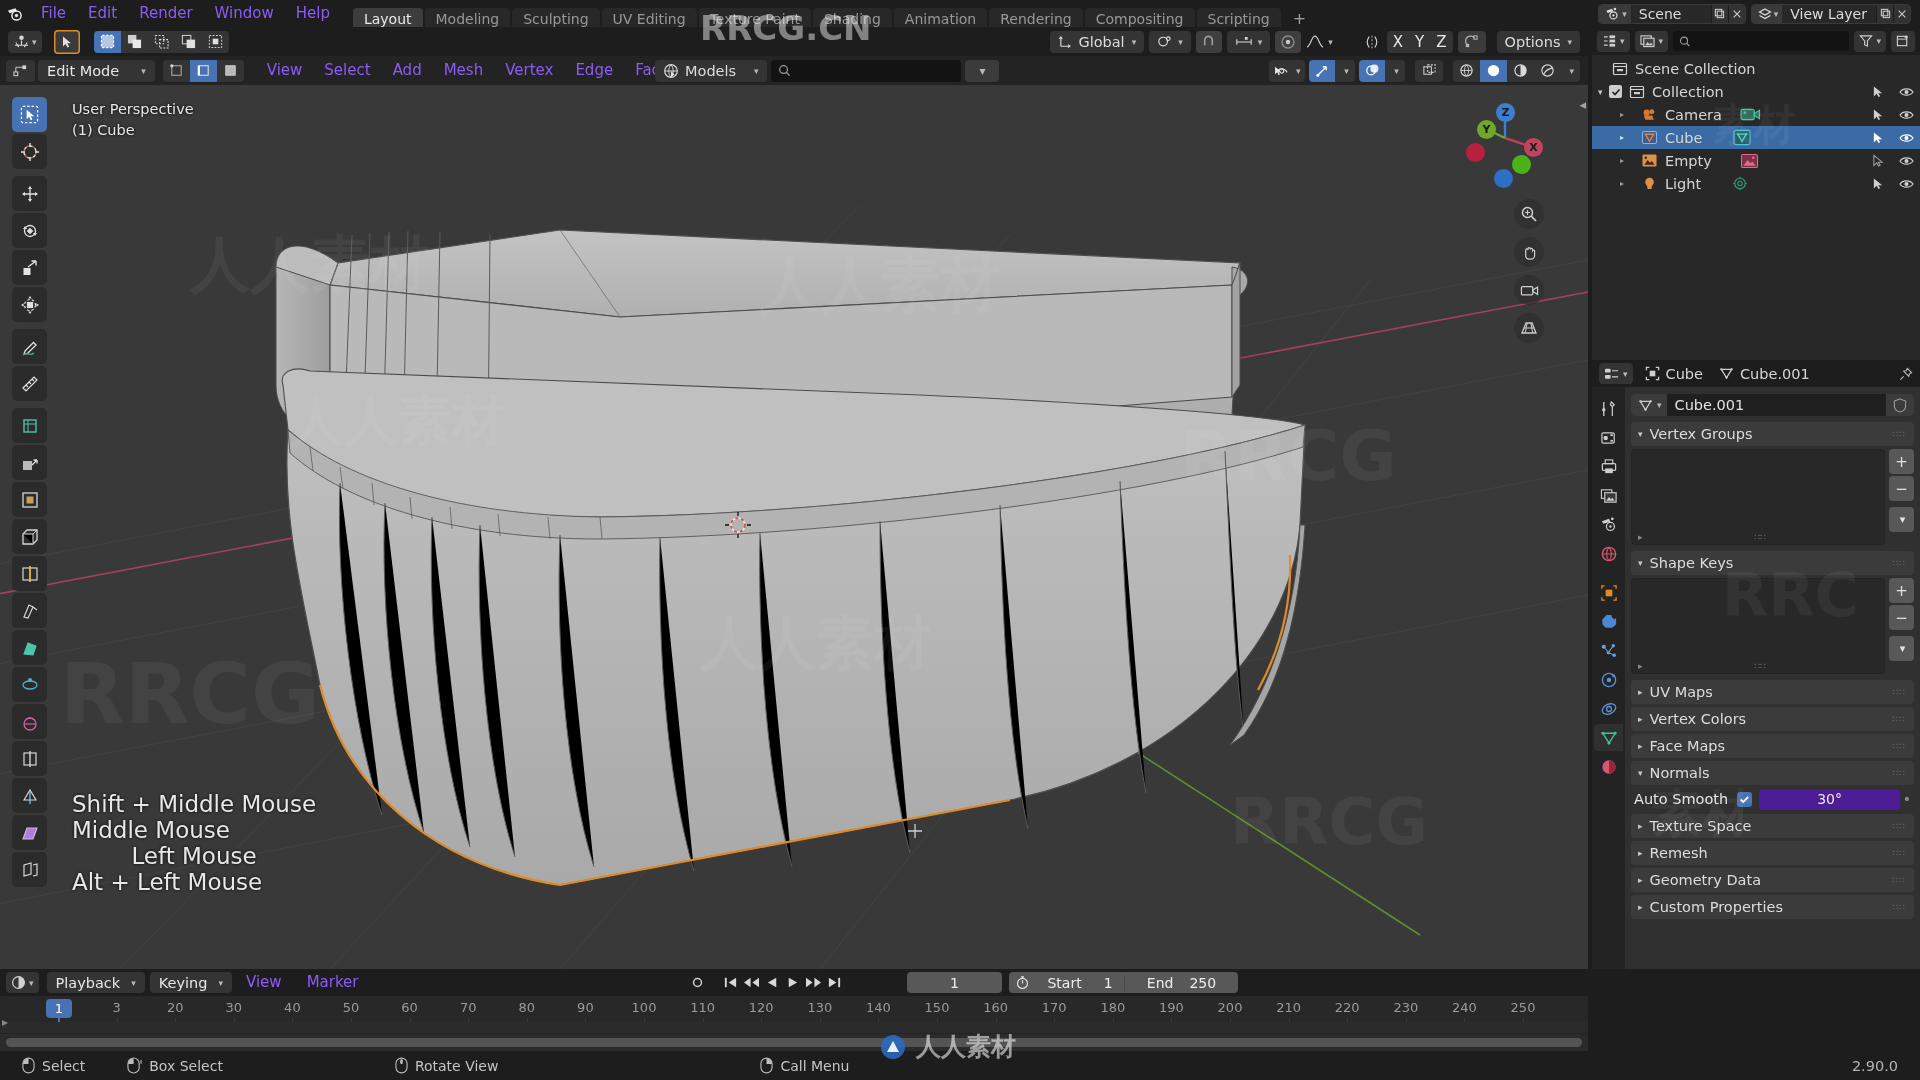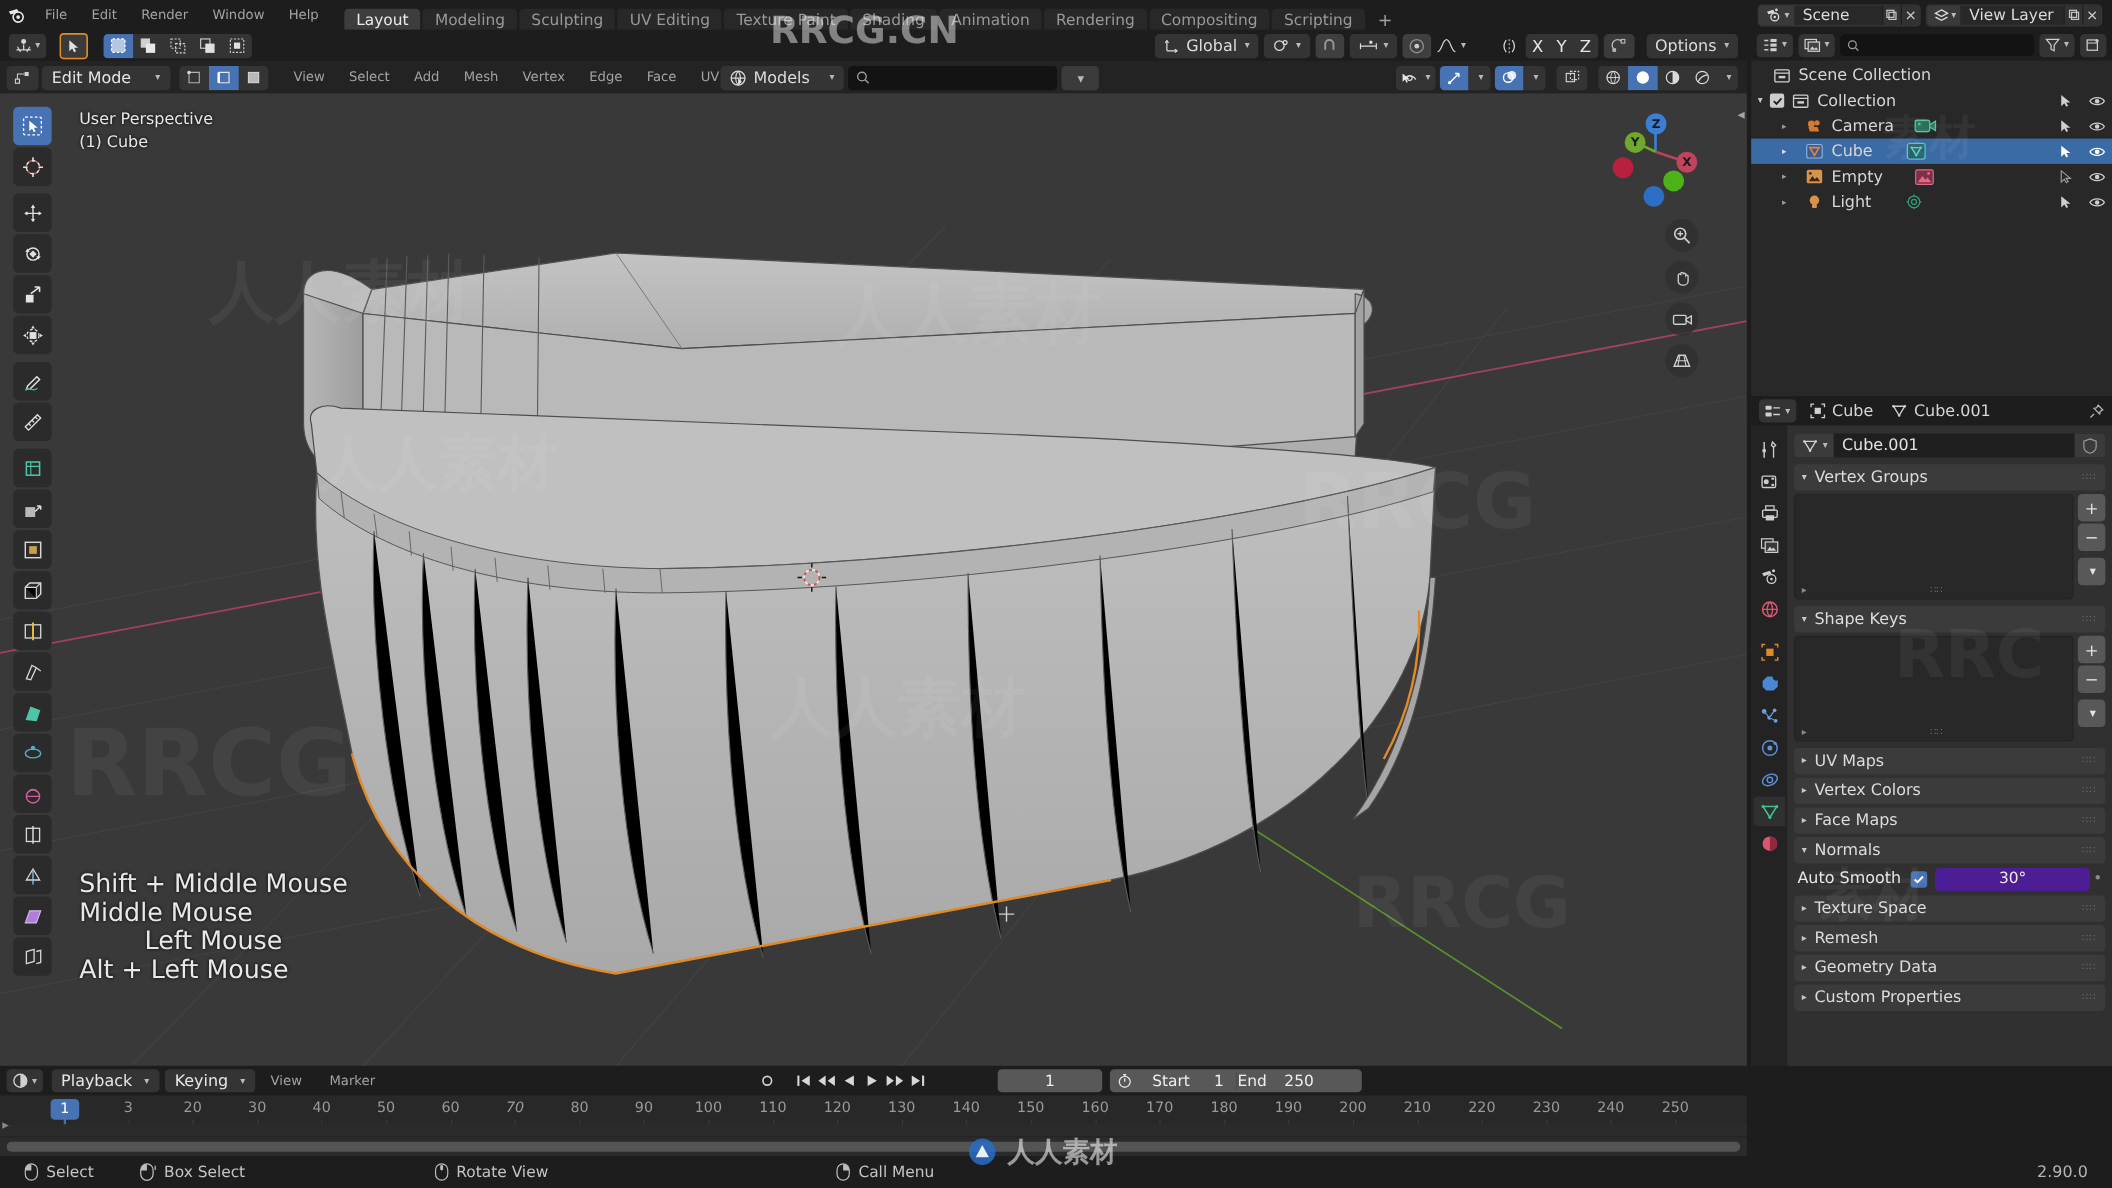--- a/index.html
+++ b/index.html
@@ -4,21 +4,21 @@
 <style>
   * { box-sizing: border-box; margin:0; padding:0; }
   html,body { width:1920px; height:1080px; overflow:hidden; background:#1d1d1d;
     font-family:"DejaVu Sans", sans-serif; -webkit-font-smoothing:antialiased; }
   body { position:relative; font-size:15px; color:#e6e6e6; }
 
   
   #topbar { position:absolute; left:0; top:0; width:1920px; height:27px;
     background:#1d1d1d; display:flex; align-items:center; }
   .blender-logo { width:30px; height:27px; display:flex; align-items:center; justify-content:center; }
-  .menu-item { padding:0 11px; height:21px; line-height:21px; color:#a3a3a3; font-size:12px;
+  .menu-item { padding:0 11px; height:21px; line-height:21px; color:#8b5cf6; font-size:15px;
     border-radius:3px; cursor:default; }
   #wsTabs { display:flex; align-items:flex-end; height:27px; margin-left:12px; }
   .ws-tab { height:22px; line-height:22px; padding:0 11px; font-size:14px; color:#989898;
     background:#282828; margin-right:2px; border-radius:4px 4px 0 0; position:relative; top:3px;}
   .ws-tab.active { background:#3d3d3d; color:#e9e9e9; }
   .ws-plus { color:#a0a0a0; padding:0 10px; position:relative; top:1px; font-size:16px;}
   #topbarRight { margin-left:auto; display:flex; align-items:center; height:27px; padding-right:4px;}
   .dataBlock { display:flex; align-items:center; height:20px; background:#282828;
     border:1px solid #3a3a3a; border-radius:4px; margin-right:5px; overflow:hidden;}
   .dataBlock .idbtn { display:flex; align-items:center; padding:0 4px 0 6px; height:100%;
@@ -1254,37 +1254,37 @@
         <span style="padding:0 6px;display:flex;align-items:center;">
           <svg width="15" height="15" viewBox="0 0 16 16">
             <circle cx="8" cy="9" r="5.3" fill="none" stroke="#e2e2e2" stroke-width="1.3"></circle>
             <path d="M8 9 L8 5.6 M6.4 2 L9.6 2 M8 2 L8 3.6" stroke="#e2e2e2" stroke-width="1.3"></path>
           </svg>
         </span>
         <span style="width:88px;text-align:center;font-size:14px;color:#eee;display:flex;align-items:center;justify-content:center;gap:22px;">
           <span>Start</span>
           <span>1</span>
         </span>
-        <span style="width:114px;text-align:center;font-size:14px;color:#eee;display:flex;align-items:center;justify-content:flex-start;gap:16px;border-left:1px solid #4a4a4a;">
+        <span style="width:114px;text-align:center;font-size:14px;color:#eee;display:flex;align-items:center;justify-content:center;gap:16px;border-left:1px solid #4a4a4a;">
           <span>End</span>
           <span>250</span>
         </span>
       </div>
     </div>
   </div>
 
   <div id="tlRuler">
     <div id="ruler-ticks">
         <div class="tick" style="left: 116.6px;">3</div>
         <div class="tick" style="left: 175.2px;">20</div>
         <div class="tick" style="left: 233.8px;">30</div>
         <div class="tick" style="left: 292.4px;">40</div>
         <div class="tick" style="left: 351px;">50</div>
         <div class="tick" style="left: 409.6px;">60</div>
-        <div class="tick" style="left: 468.2px; font-style: italic;">70</div>
+        <div class="tick" style="left: 468.2px;">70</div>
         <div class="tick" style="left: 526.8px;">80</div>
         <div class="tick" style="left: 585.4px;">90</div>
         <div class="tick" style="left: 644px;">100</div>
         <div class="tick" style="left: 702.6px;">110</div>
         <div class="tick" style="left: 761.2px;">120</div>
         <div class="tick" style="left: 819.8px;">130</div>
         <div class="tick" style="left: 878.4px;">140</div>
         <div class="tick" style="left: 937px;">150</div>
         <div class="tick" style="left: 995.6px;">160</div>
         <div class="tick" style="left: 1054.2px;">170</div>

